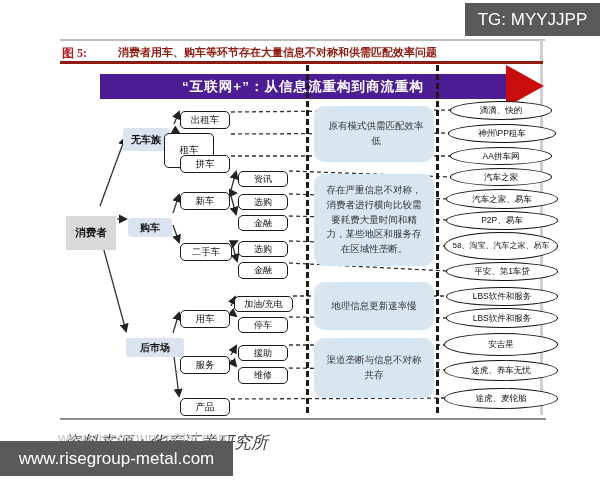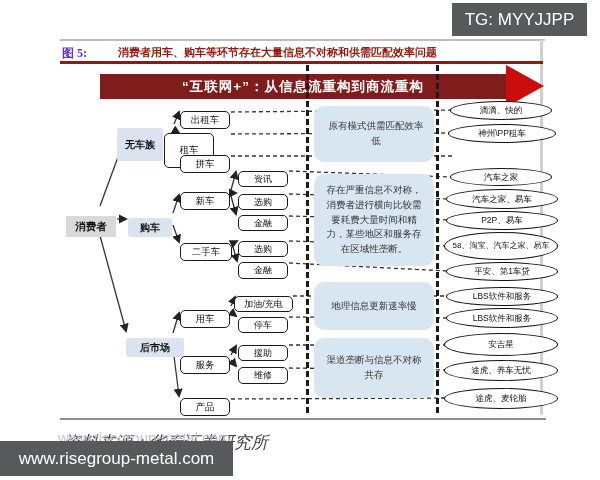--- a/index.html
+++ b/index.html
@@ -1,41 +1,41 @@
 <!DOCTYPE html>
 <html><head>
 <meta charset="utf-8">
 <style>
   html,body{margin:0;padding:0;background:#fff;}
   #stage{position:relative;width:600px;height:480px;background:#fff;overflow:hidden;
          font-family:"Liberation Sans",sans-serif;}
   .abs{position:absolute;box-sizing:border-box;}
 
   
-  .wm-top{left:452px;top:3px;width:135px;height:33px;background:#58595b;color:#fff;
+  .wm-top{left:465px;top:3px;width:135px;height:33px;background:#58595b;color:#fff;
           display:flex;align-items:center;justify-content:center;font-size:17px;z-index:9;}
   .wm-bottom{left:0;top:441px;width:233px;height:35px;background:#58595b;color:#fff;
           display:flex;align-items:center;justify-content:center;font-size:17px;z-index:9;}
   .wm-faint{left:58px;top:429px;color:#c3c3c3;font-size:15px;z-index:8;}
 
   
   .frame-top{left:60px;top:39px;width:485px;height:1.5px;background:#bdbdbd;z-index:2;}
   .frame-right{left:540px;top:40px;width:2.5px;height:375px;background:#d0d0d0;z-index:2;}
   .title-rule{left:60px;top:61px;width:483px;height:2.5px;background:#8f1b10;z-index:3;}
   .bottom-rule{left:60px;top:418px;width:486px;height:2px;background:#8f8f8f;z-index:3;}
 
-  .fig-label{left:62px;top:45px;color:#6d28d9;font-weight:bold;font-size:12px;z-index:3;
+  .fig-label{left:62px;top:45px;color:#b91c1c;font-weight:bold;font-size:12px;z-index:3;
              font-family:"Liberation Serif",serif;}
   .fig-title{left:118px;top:45px;color:#8f1b10;font-weight:bold;font-size:11px;z-index:3;
              font-family:"Liberation Serif",serif;}
   .source{left:64px;top:421px;color:#3d3d3d;font-size:17px;font-style:italic;z-index:3;
           font-family:"Liberation Serif",serif;margin-top:10px;}
 
   
-  .arrow-body{left:100px;top:74px;width:406px;height:25px;background:#7f1d1d;color:#fff;
+  .arrow-body{left:100px;top:74px;width:406px;height:25px;background:#4c1d95;color:#fff;
               display:flex;align-items:center;justify-content:center;font-size:13.5px;
               font-weight:bold;z-index:4;letter-spacing:1px;}
   .arrow-head{left:506px;top:65px;width:0;height:0;border-top:21.5px solid transparent;
               border-bottom:21.5px solid transparent;border-left:38px solid #c90d0d;z-index:4;}
 
   
   .vdash{top:65px;height:348px;width:0;border-left:3px dashed #1a1a1a;z-index:5;}
   .vdash.v1{left:306px;} .vdash.v2{left:436px;}
 
   
@@ -120,22 +120,22 @@
   <div class="abs fig-label">图 5:</div>
   <div class="abs fig-title">消费者用车、购车等环节存在大量信息不对称和供需匹配效率问题</div>
   <div class="abs title-rule"></div>
 
   <div class="abs arrow-body">“互联网+”：从信息流重构到商流重构</div>
   <div class="abs arrow-head"></div>
 
   <div class="abs vdash v1"></div>
   <div class="abs vdash v2"></div>
 
-  <div class="abs node root" style="left:66px;top:208px;width:50px;height:21px;">消费者</div>
-  <div class="abs node grp" style="left:117px;top:120px;width:46px;height:33px;text-align:center;">无车族</div>
+  <div class="abs node root" style="left:66px;top:208px;width:50px;height:34px;">消费者</div>
+  <div class="abs node grp" style="left:123px;top:120px;width:46px;height:23px;text-align:center;">无车族</div>
   <div class="abs node grp" style="left:128px;top:210px;width:44px;height:19px;">购车</div>
   <div class="abs node grp" style="left:126px;top:330px;width:58px;height:19px;">后市场</div>
 
   <div class="abs node bx" style="left:180px;top:103px;width:50px;height:18px;">出租车</div>
   <div class="abs node bx" style="left:164px;top:125px;width:50px;height:35px;text-align:right;">租车</div>
   <div class="abs node bx" style="left:180px;top:147px;width:50px;height:18px;">拼车</div>
   <div class="abs node bx" style="left:180px;top:184px;width:50px;height:18px;">新车</div>
   <div class="abs node bx" style="left:180px;top:235px;width:52px;height:18px;">二手车</div>
   <div class="abs node bx" style="left:180px;top:302px;width:50px;height:18px;">用车</div>
   <div class="abs node bx" style="left:180px;top:348px;width:50px;height:18px;">服务</div>
@@ -151,20 +151,21 @@
   <div class="abs node bx3" style="left:238px;top:337px;width:50px;height:16px;">援助</div>
   <div class="abs node bx3" style="left:238px;top:359px;width:50px;height:17px;">维修</div>
 
   <div class="abs note" style="left:314px;top:106px;width:120px;height:56px;padding-left:12px;">原有模式供需匹配效率低</div>
   <div class="abs note" style="left:314px;top:174px;width:120px;height:92px;">存在严重信息不对称，消费者进行横向比较需要耗费大量时间和精力，某些地区和服务存在区域性垄断。</div>
   <div class="abs note" style="left:314px;top:282px;width:120px;height:48px;">地理信息更新速率慢</div>
   <div class="abs note" style="left:314px;top:338px;width:120px;height:60px;">渠道垄断与信息不对称共存</div>
 
   <div class="abs oval" style="left:450px;top:101px;width:102px;height:19px;">滴滴、快的</div>
   <div class="abs oval" style="left:448px;top:124px;width:108px;height:19px;">神州\PP租车</div>
+  <div class="abs oval" style="left:450px;top:147px;width:102px;height:18px;">AA拼车网</div>
   <div class="abs oval" style="left:450px;top:168px;width:102px;height:18px;">汽车之家</div>
   <div class="abs oval" style="left:446px;top:189px;width:112px;height:20px;">汽车之家、易车</div>
   <div class="abs oval" style="left:446px;top:211px;width:112px;height:19px;">P2P、易车</div>
   <div class="abs oval" style="left:444px;top:232px;width:114px;height:28px;font-size:8px;">58、淘宝、汽车之家、易车</div>
   <div class="abs oval" style="left:446px;top:262px;width:112px;height:19px;">平安、第1车贷</div>
   <div class="abs oval" style="left:446px;top:287px;width:112px;height:19px;">LBS软件和服务</div>
   <div class="abs oval" style="left:446px;top:308px;width:112px;height:20px;">LBS软件和服务</div>
   <div class="abs oval" style="left:444px;top:333px;width:114px;height:23px;">安吉星</div>
   <div class="abs oval" style="left:444px;top:388px;width:114px;height:21px;">途虎、麦轮胎</div>
   <div class="abs oval" style="left:444px;top:360px;width:114px;height:21px;">途虎、养车无忧</div>

